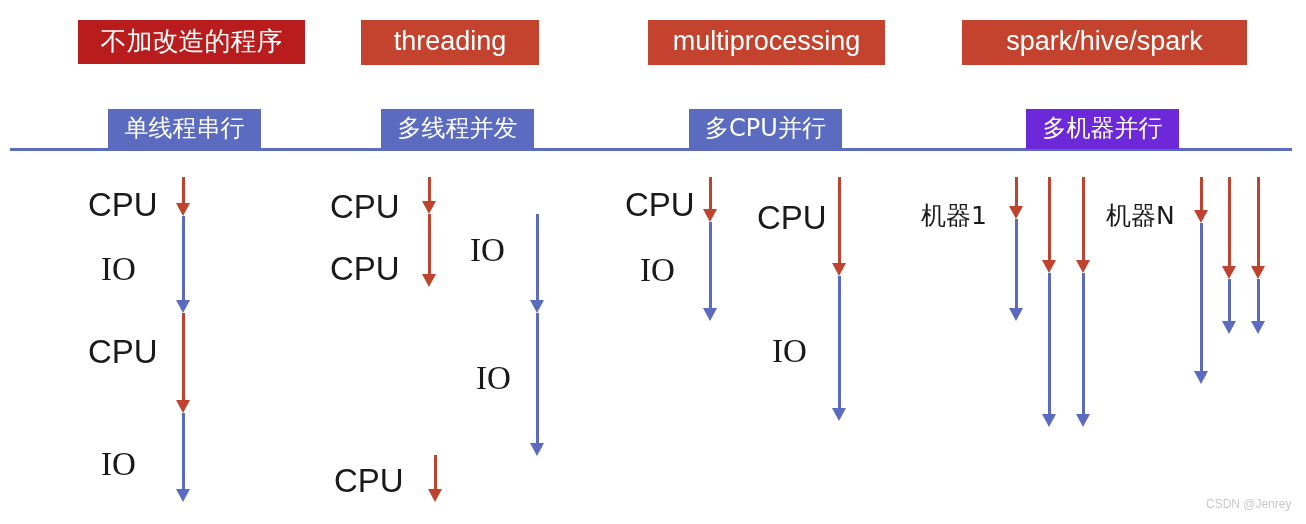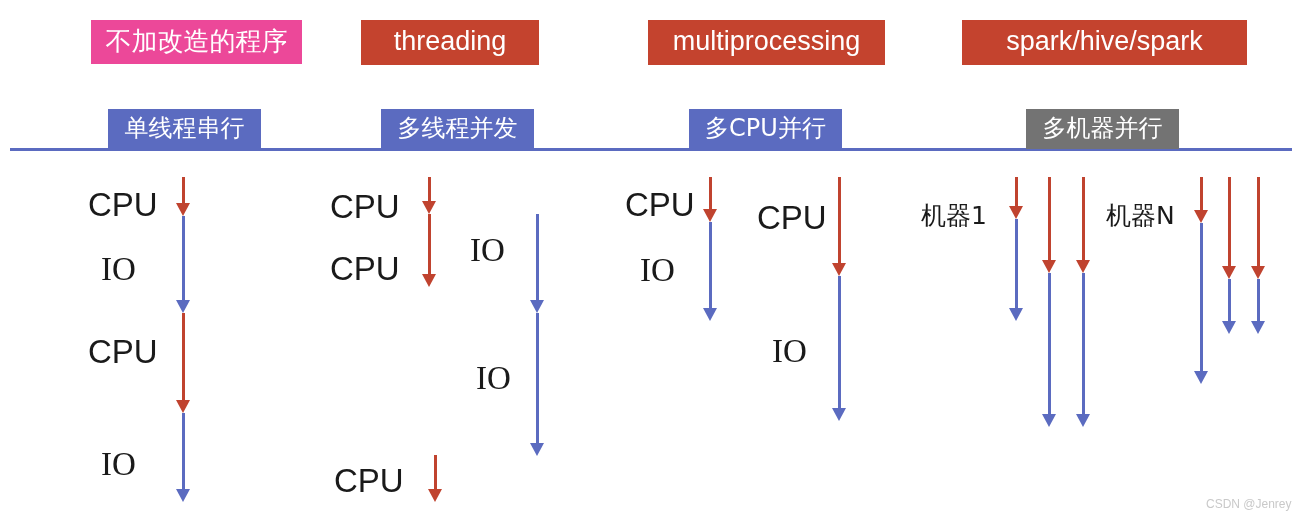--- a/index.html
+++ b/index.html
@@ -107,29 +107,29 @@
     color: #c9c9c9;
     font-size: 12px;
     font-family: "Liberation Sans", "DejaVu Sans", sans-serif;
     white-space: nowrap;
   }
 </style>
 </head>
 <body>
 
 <div id="canvas" style="width: 1306px; height: 524px; background: rgb(255, 255, 255);">
-    <div class="title-chip cjk" style="left: 91px; top: 20px; width: 211px; background: #ec4899;">不加改造的程序</div>
+    <div class="title-chip cjk" style="left: 78px; top: 20px; width: 227px; background: #b91c1c;">不加改造的程序</div>
     <div class="title-chip" style="left: 361px; top: 20px; width: 178px; background: rgb(196, 67, 46);">threading</div>
     <div class="title-chip" style="left: 648px; top: 20px; width: 237px; background: rgb(196, 67, 46);">multiprocessing</div>
     <div class="title-chip" style="left: 962px; top: 20px; width: 285px; background: rgb(196, 67, 46);">spark/hive/spark</div>
     <div class="axis-line" style="left: 10px; top: 148px; width: 1282px; height: 3px; background: rgb(91, 107, 192);"></div>
     <div class="sub-chip" style="left: 108px; top: 109px; width: 153px; background: rgb(91, 107, 192);">单线程串行</div>
     <div class="sub-chip" style="left: 381px; top: 109px; width: 153px; background: rgb(91, 107, 192);">多线程并发</div>
     <div class="sub-chip" style="left: 689px; top: 109px; width: 153px; background: rgb(91, 107, 192);">多CPU并行</div>
-    <div class="sub-chip" style="left: 1026px; top: 109px; width: 153px; background: #737373;">多机器并行</div>
+    <div class="sub-chip" style="left: 1026px; top: 109px; width: 153px; background: #6d28d9;">多机器并行</div>
     <div style="position: absolute; left: 0px; top: 0px; width: 100%; height: 100%;">
       <div class="lbl cpu" style="left: 88px; top: 188px; color: rgb(26, 26, 26);">CPU</div>
       <div class="lbl latin" style="left: 101px; top: 253px; color: rgb(26, 26, 26);">IO</div>
       <div class="lbl cpu" style="left: 88px; top: 335px; color: rgb(26, 26, 26);">CPU</div>
       <div class="lbl latin" style="left: 101px; top: 448px; color: rgb(26, 26, 26);">IO</div>
       <div class="arrow red" style="left: 183px; top: 177px; height: 39px;">
         <div class="shaft" style="height: 28px; background: rgb(192, 67, 47);"></div>
         <div class="head" style="border-top-color: rgb(192, 67, 47);"></div>
       </div>
       <div class="arrow blue" style="left: 183px; top: 216px; height: 97px;">

